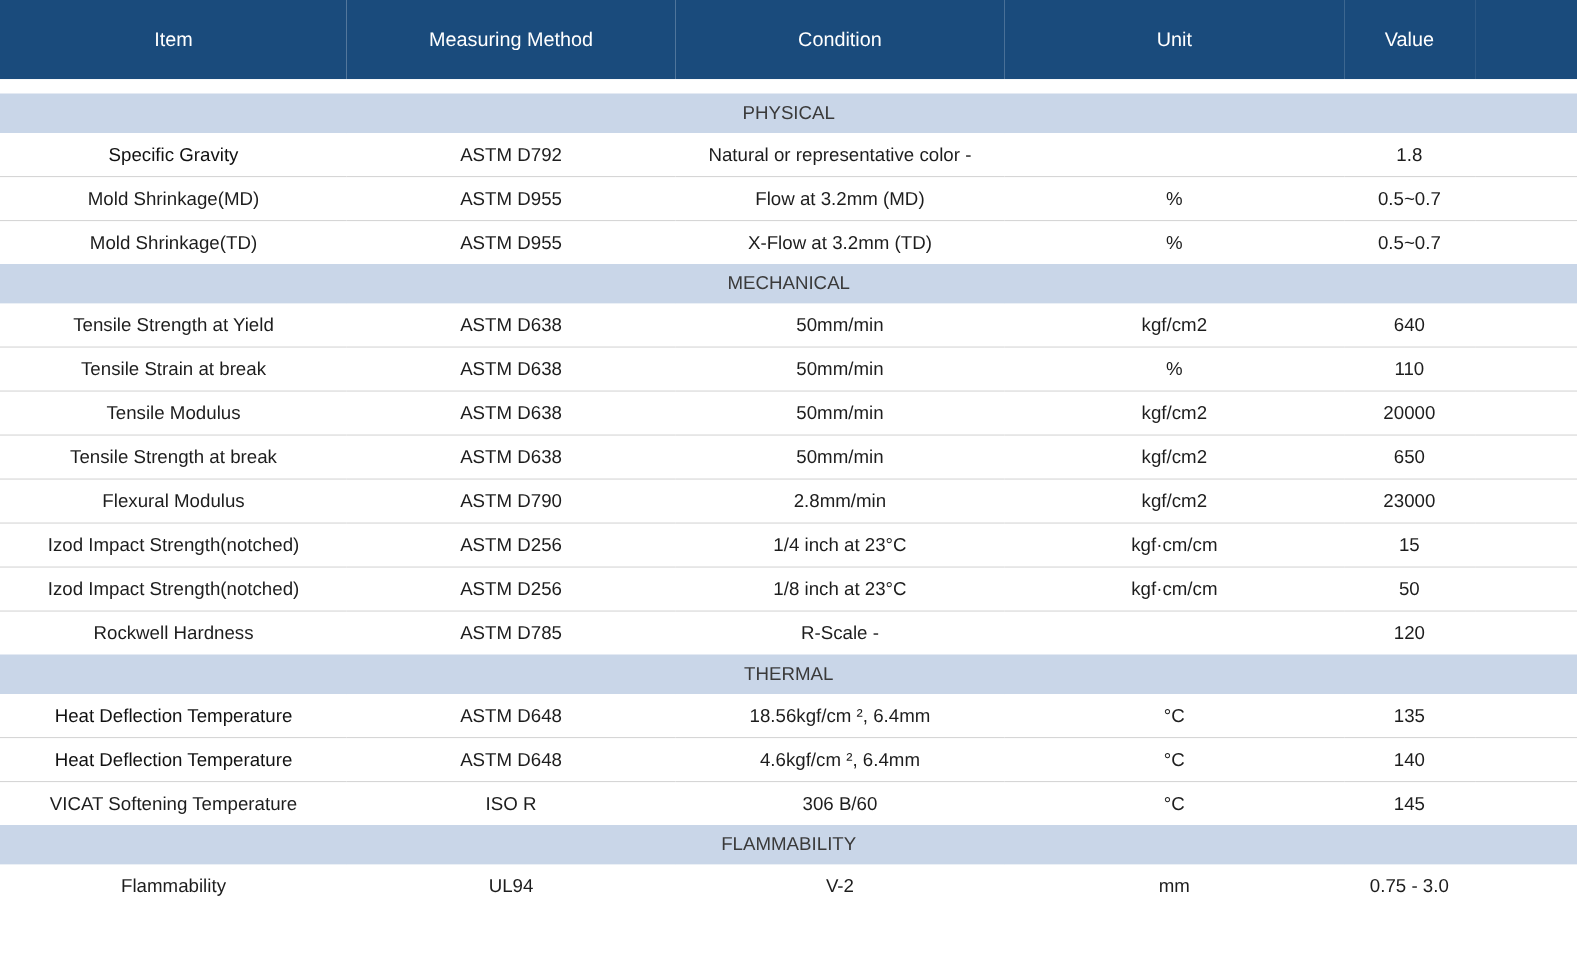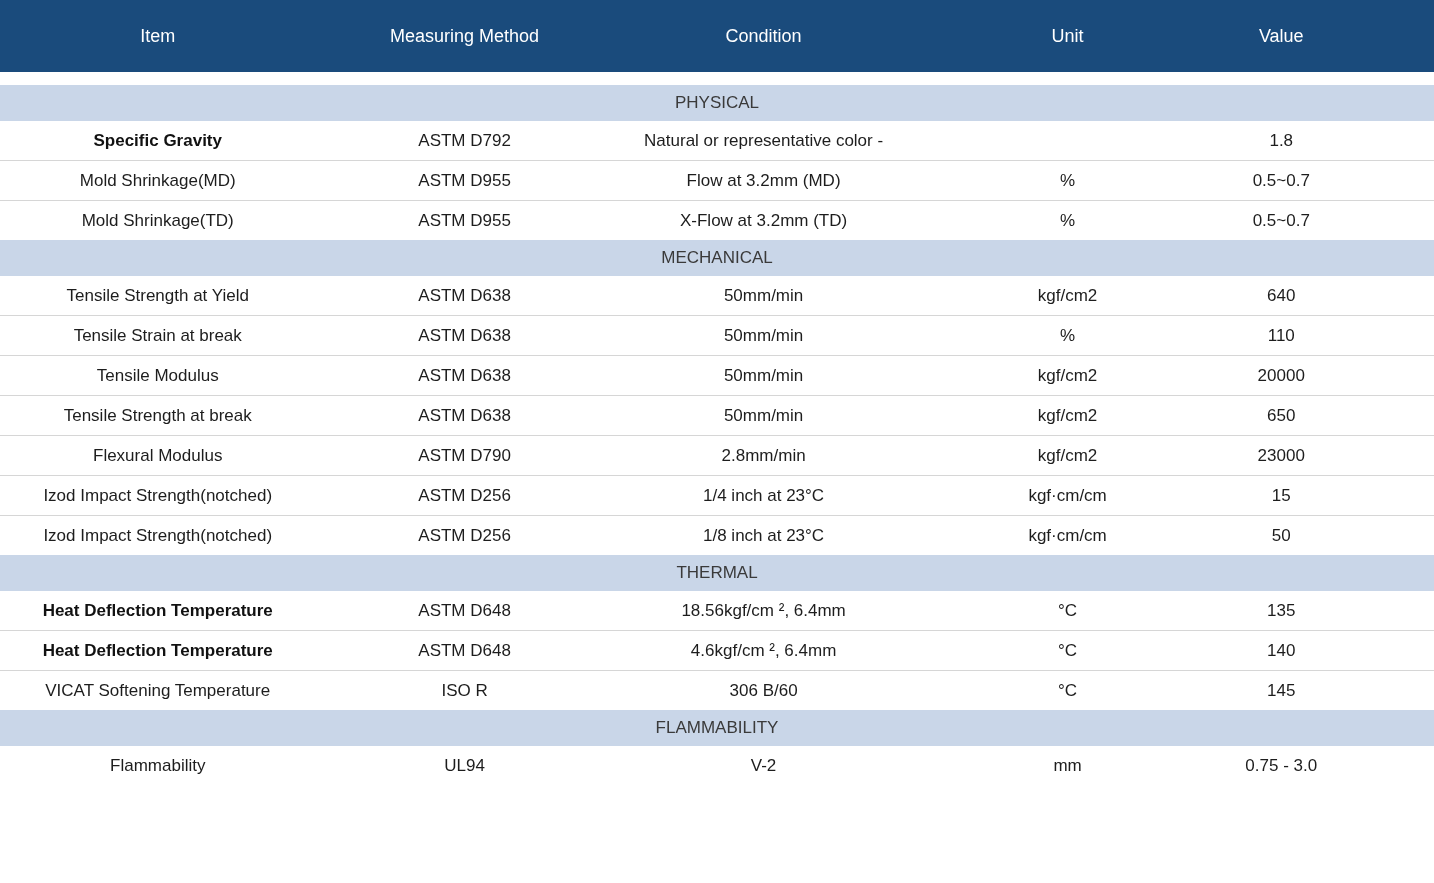--- a/index.html
+++ b/index.html
@@ -56,21 +56,21 @@
     font-size: 17px;
     text-align: center;
     vertical-align: middle;
     padding: 0;
     background: #ffffff;
   }
   tr.data + tr.data td {
     border-top: 1px solid #d6d6d6;
   }
   td.em {
-    font-weight: 700;
+    font-weight: 400;
     color: #111111;
   }
 </style>
 </head>
 <body>
 
 <table class="spec">
   <colgroup>
     <col class="c-item">
       <col class="c-method">
@@ -176,20 +176,28 @@
       <td></td>
     </tr>
     <tr class="data">
       <td>Izod Impact Strength(notched)</td>
       <td>ASTM D256</td>
       <td>1/8 inch at 23°C</td>
       <td>kgf·cm/cm</td>
       <td>50</td>
       <td></td>
     </tr>
+    <tr class="data">
+      <td>Rockwell Hardness</td>
+      <td>ASTM D785</td>
+      <td>R-Scale -</td>
+      <td></td>
+      <td>120</td>
+      <td></td>
+    </tr>
 
     <tr class="band">
       <td colspan="6">THERMAL</td>
     </tr>
 
     <tr class="data">
       <td class="em">Heat Deflection Temperature</td>
       <td>ASTM D648</td>
       <td>18.56kgf/cm ², 6.4mm</td>
       <td>°C</td>

